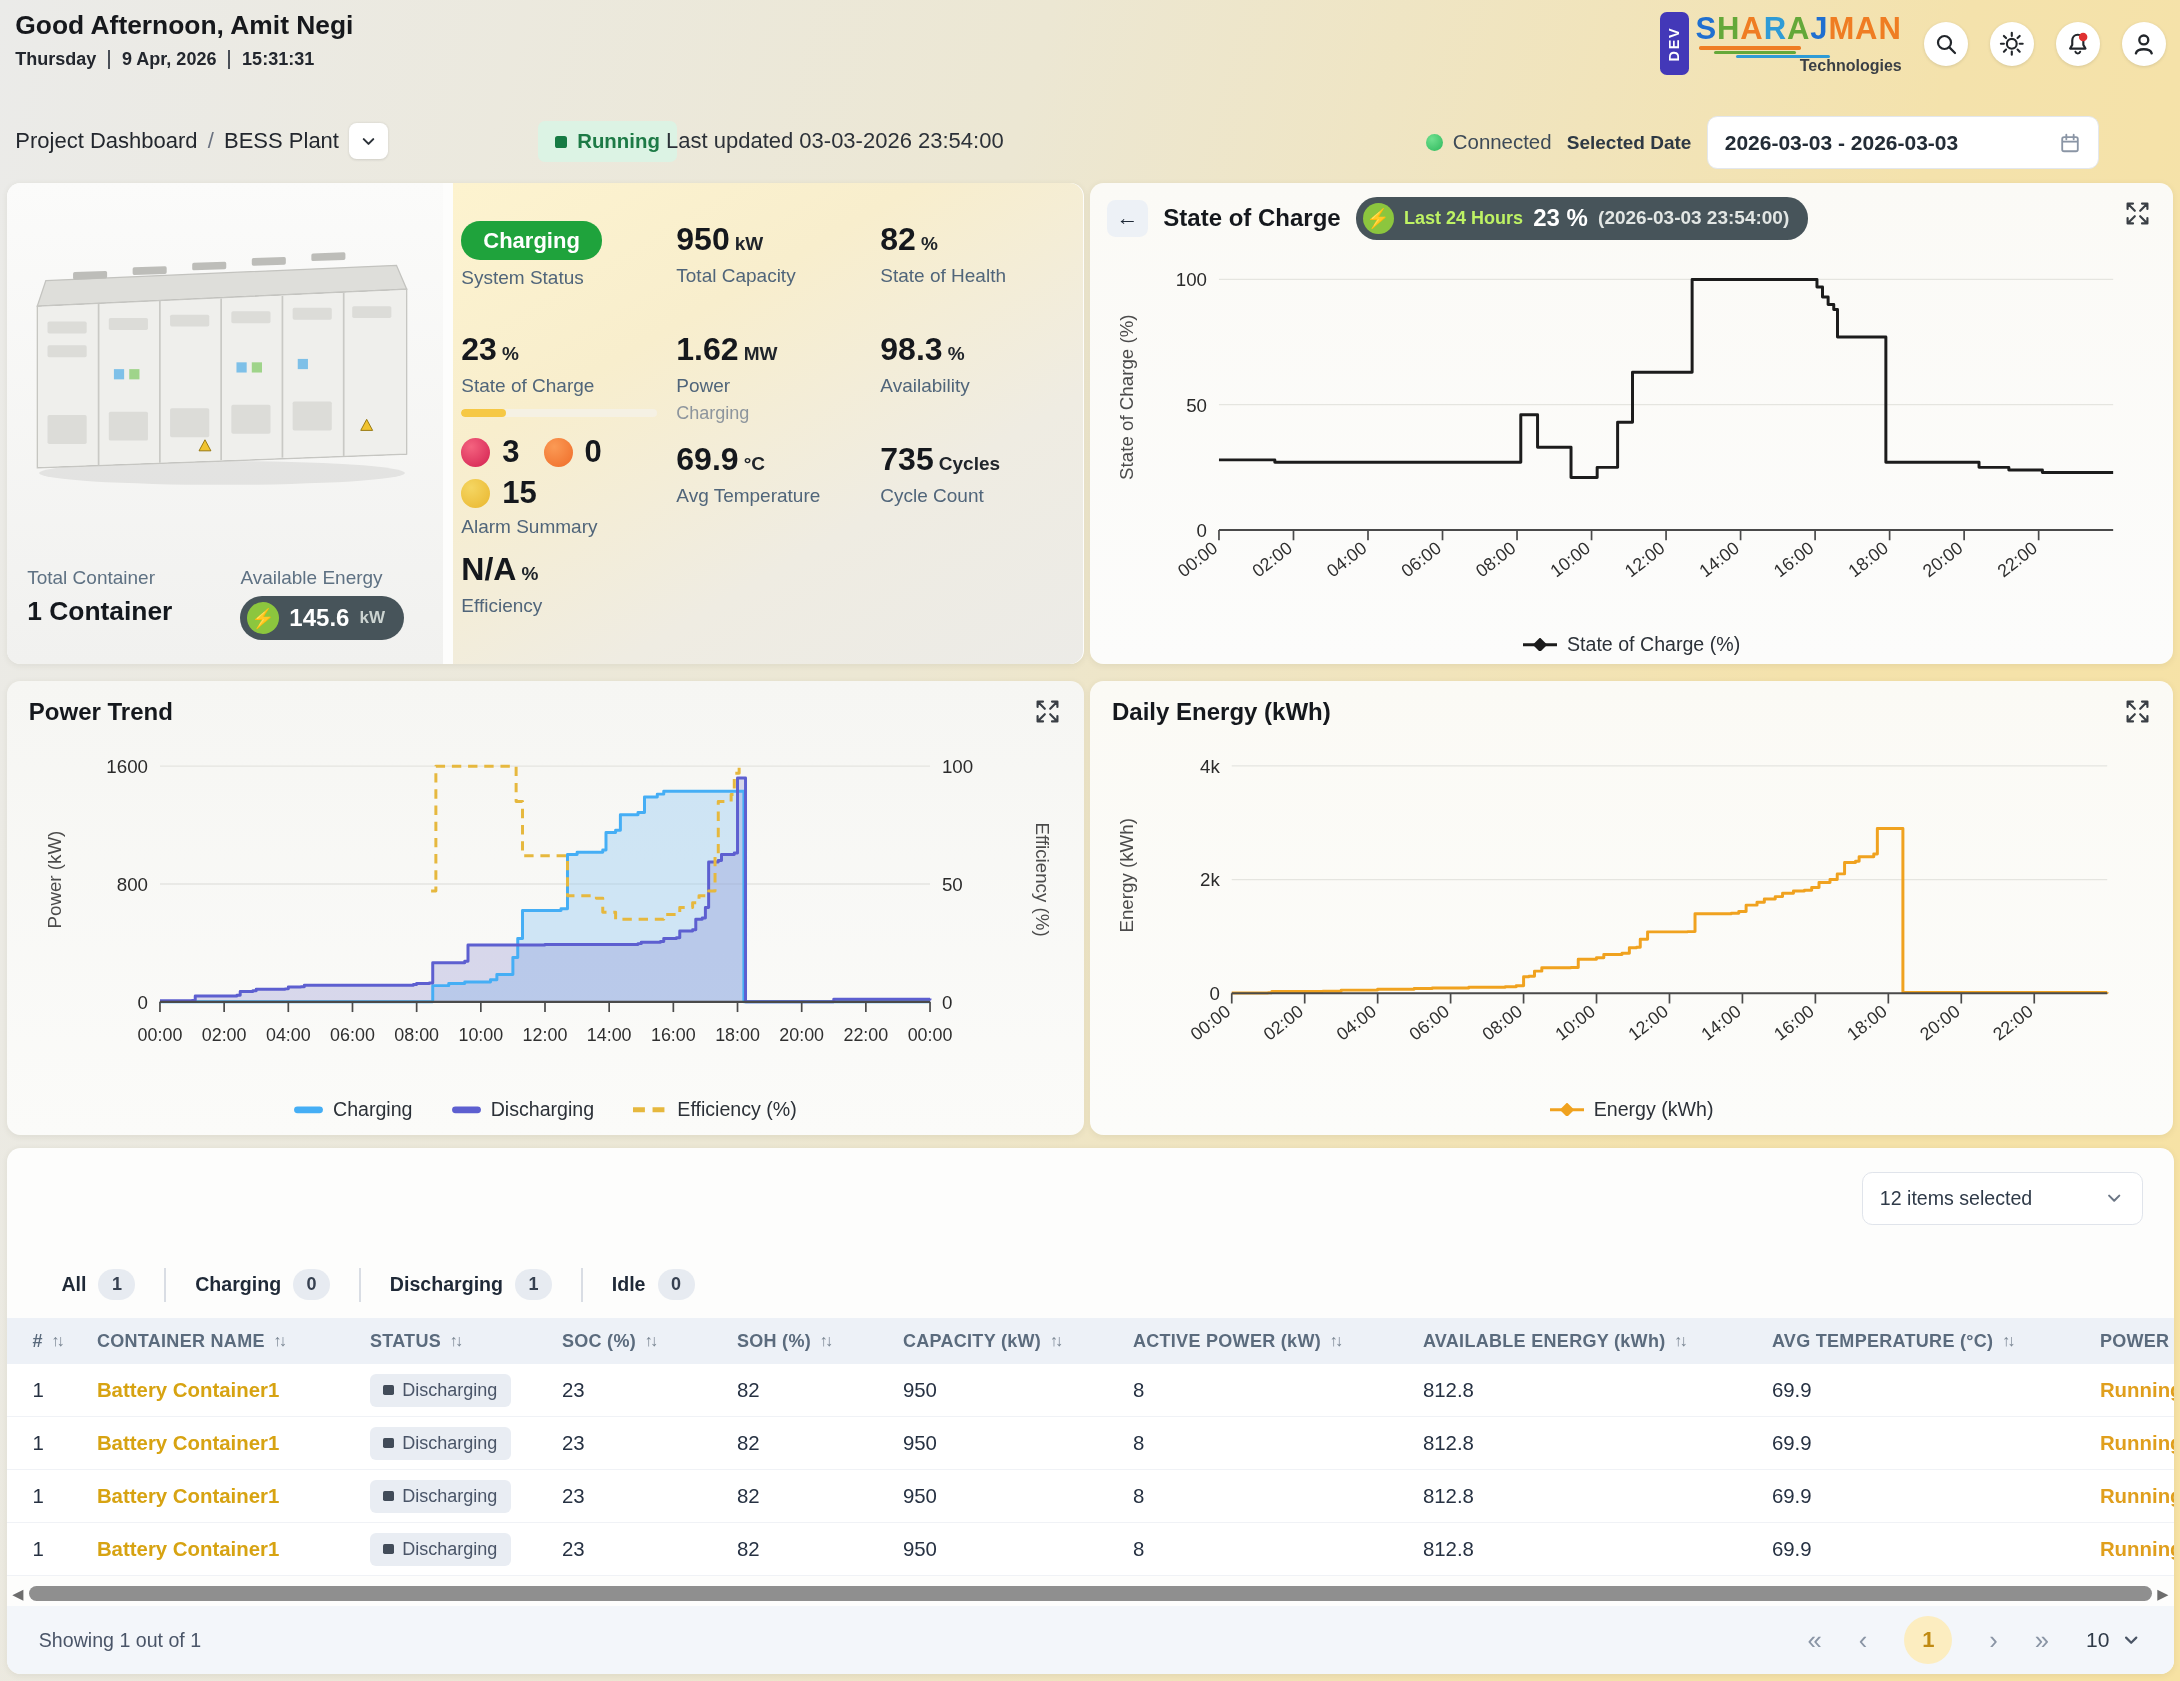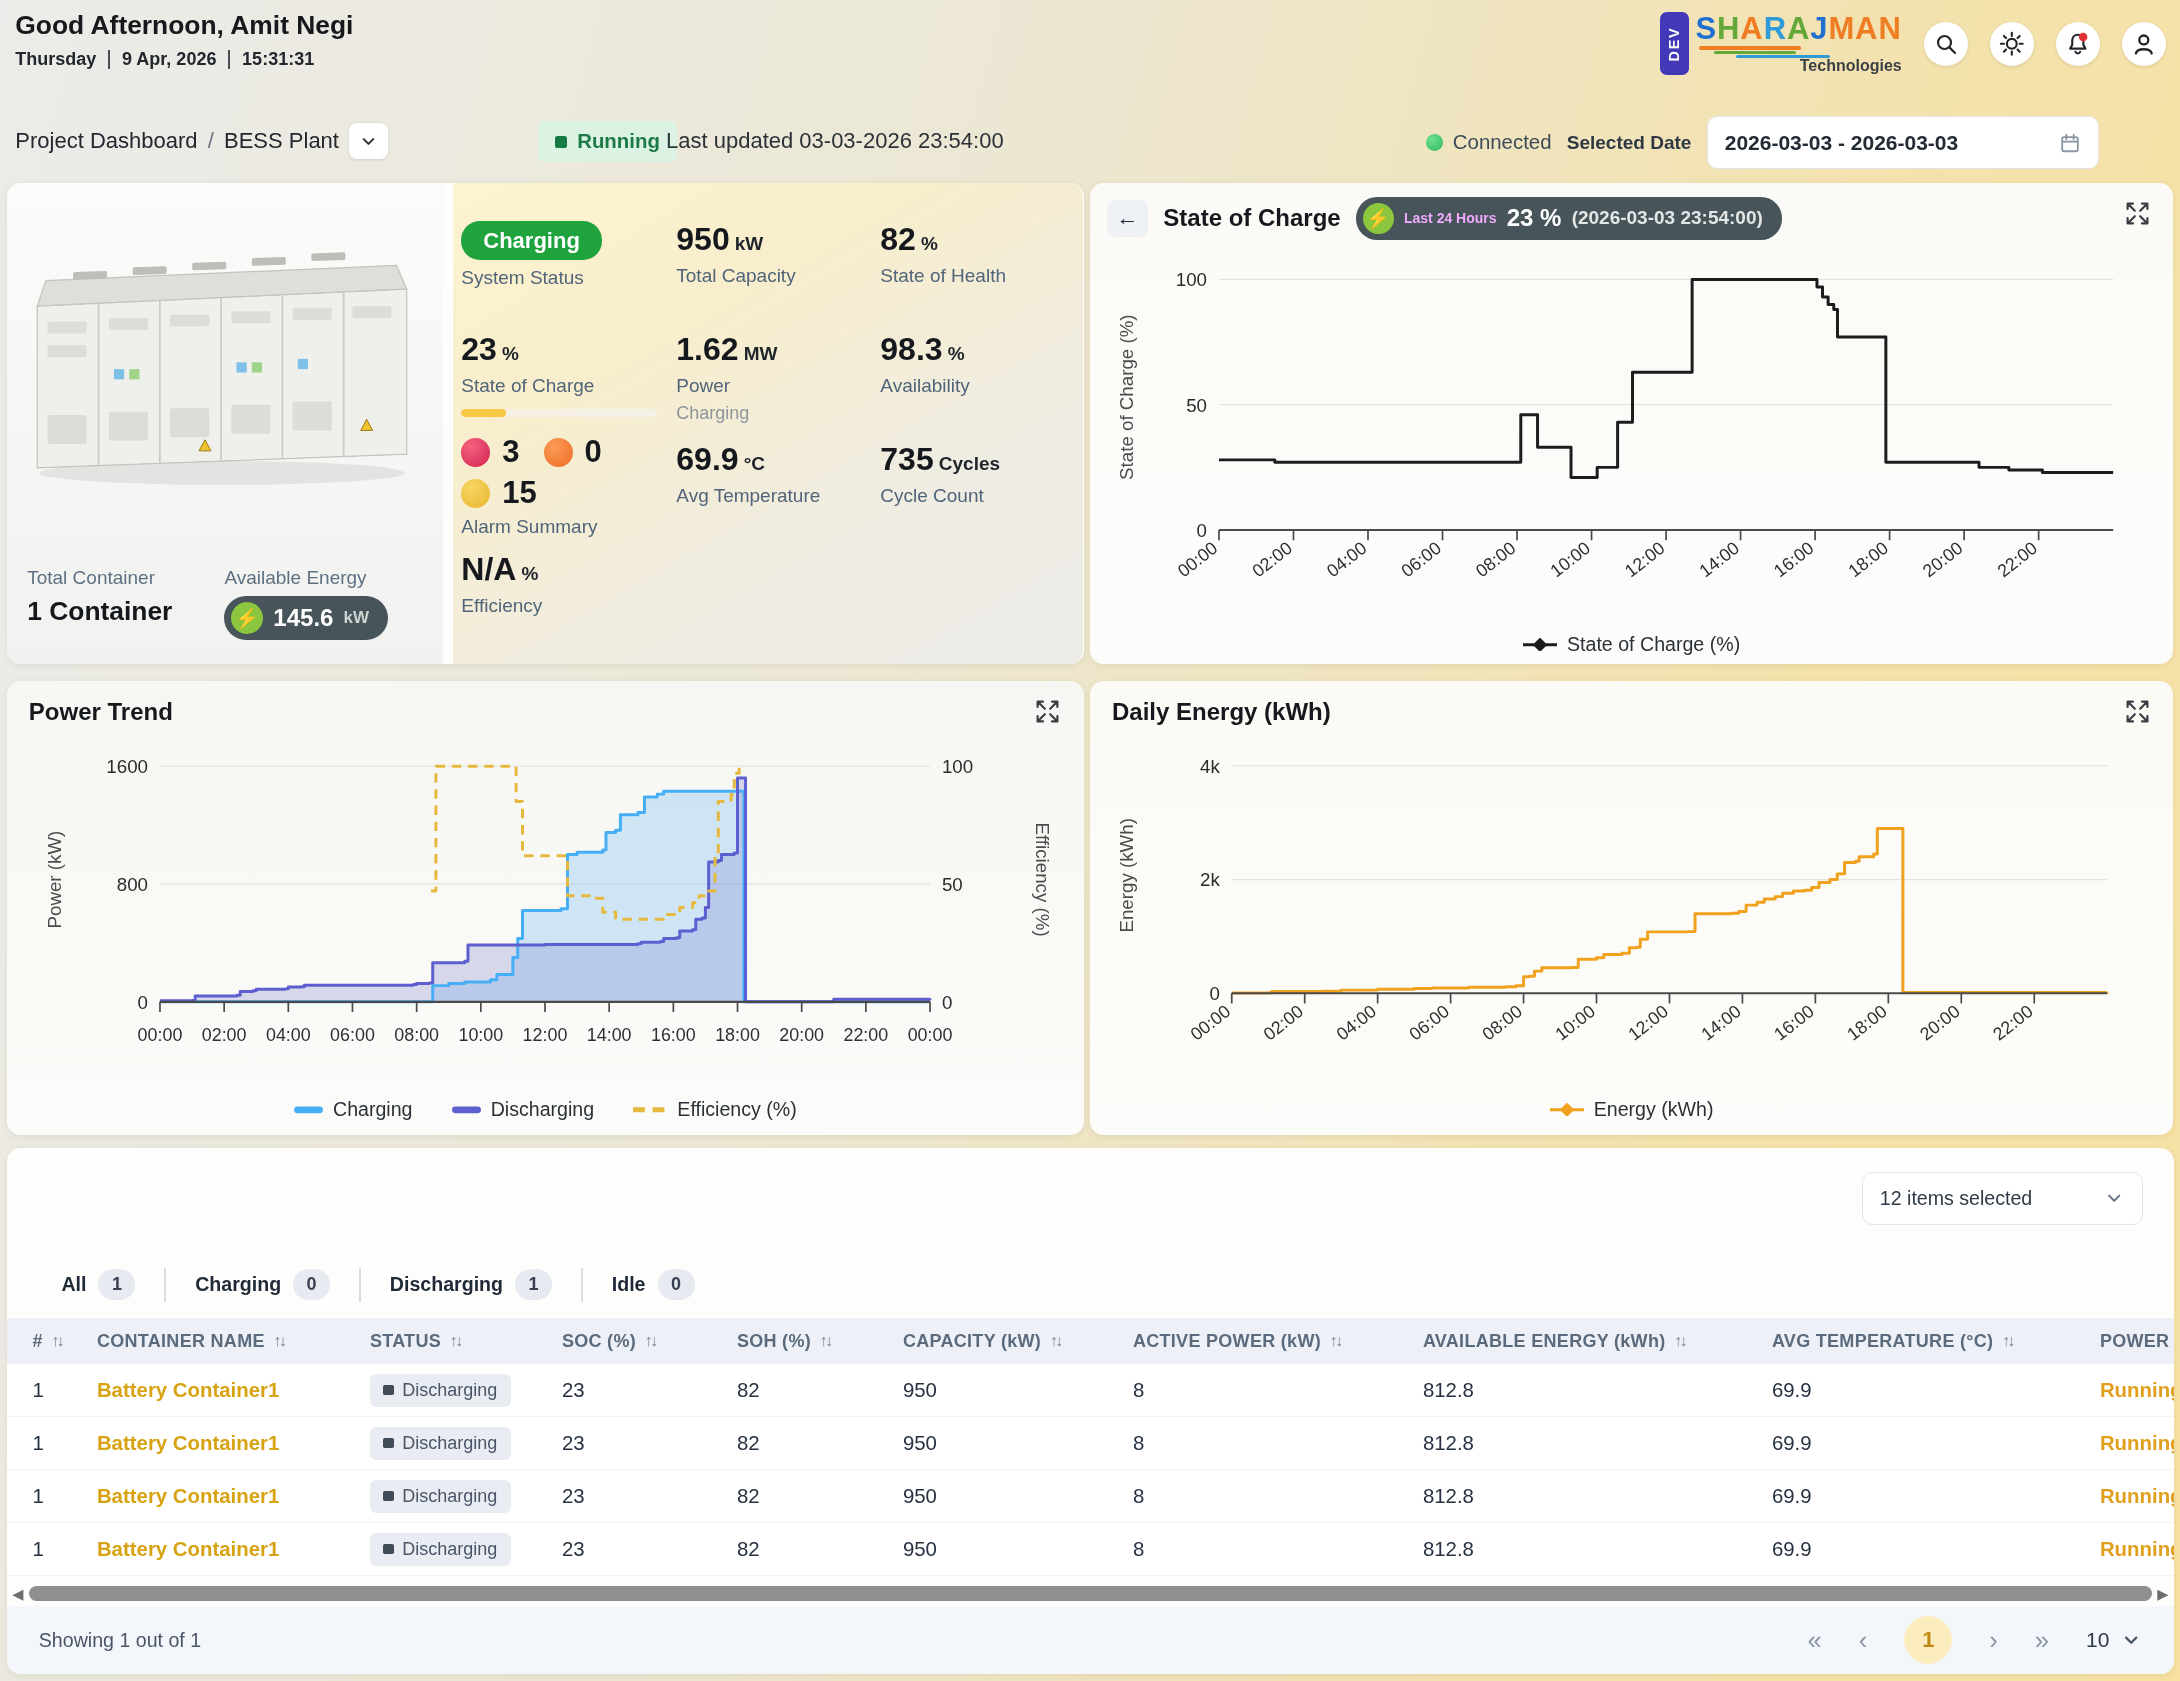--- a/index.html
+++ b/index.html
@@ -35,21 +35,21 @@
   .runbadge i { width:12px; height:12px; background:#167a43; border-radius:2.6px; }
   .lastupd { position:absolute; left:666px; top:17px; font-size:22px; color:#2c3138; }
   .tb-right { position:absolute; right:15.3px; top:5.1px; display:flex; align-items:center; gap:15.3px; }
   .conn { display:flex; align-items:center; gap:10.2px; font-size:20.4px; color:#3d4a57; }
   .conn i { width:17px; height:17px; border-radius:50%; background:radial-gradient(circle at 35% 30%,#6fe08f,#2db85c); }
   .seldate { font-size:19px; font-weight:bold; color:#2e3944; }
   .datebox { width:392px; height:53px; background:#fff; border:1.7px solid #e3e7ed; border-radius:10.2px; display:flex; align-items:center; justify-content:space-between; padding:0 17px; font-size:21px; font-weight:600; color:#232c36;}
 
   
   .imgpane { position:absolute; left:0; top:0; width:436px; height:481px; background:linear-gradient(180deg,#fbfbfa,#f1f1ef); border-radius:13.6px 0 0 13.6px; }
-  .bottinfo { position:absolute; left:20.4px; bottom:24px; display:flex; gap:52px; }
+  .bottinfo { position:absolute; left:20.4px; bottom:24px; display:flex; gap:68px; }
   .binfo .lab { font-size:19px; color:#5e7183; }
   .binfo .bval { font-size:26.4px; font-weight:bold; color:#14181d; margin-top:6.8px; }
   .energypill { margin-top:6.8px; height:44px; background:#47545a; border-radius:22px; display:inline-flex; align-items:center; gap:10.2px; padding:0 19px 0 6.8px; }
   .boltcirc { width:32px; height:32px; border-radius:50%; background:#8cc63e; display:flex; align-items:center; justify-content:center; font-size:19px; color:#111; }
   .energypill b { color:#fff; font-size:24px; }
   .energypill span.u { color:#ccd4d1; font-size:17px; font-weight:600; }
   .statgrid { position:absolute; left:446px; top:0; width:630px; height:481px; border-radius:0 13.6px 13.6px 0;
     background:linear-gradient(150deg,#fdf3cf 0%,#f8eecd 32%,#efece2 68%,#ecebe7 100%);
     display:grid; grid-template-columns:215px 204px 211px; grid-template-rows:repeat(4,110px); padding:31px 0 0 8.5px; }
   .stat { padding-top:6.8px; }
@@ -67,21 +67,21 @@
   .adot.y { background:radial-gradient(circle at 35% 30%,#f5d662,#e9b62e); }
   .anum { font-size:31px; font-weight:bold; color:#15181d; }
 
   
   .panel-title { position:absolute; left:22px; top:17px; font-size:24px; font-weight:bold; color:#15181d; }
   .expand { position:absolute; right:20.4px; top:17px; width:29px; height:29px; }
   .soc-head { position:absolute; left:17px; top:13.6px; display:flex; align-items:center; gap:15.3px; }
   .backbtn { width:41px; height:37px; border-radius:8.5px; background:#edf1f6; display:flex; align-items:center; justify-content:center; font-size:22px; color:#1f2937; }
   .soc-title { font-size:24px; font-weight:bold; }
   .darkpill { height:43px; background:#47545a; border-radius:21px; display:flex; align-items:center; gap:10.2px; padding:0 19px 0 6.8px; }
-  .darkpill .t1 { color:#f0abfc; font-size:14px; font-weight:600; }
+  .darkpill .t1 { color:#bef264; font-size:18px; font-weight:600; }
   .darkpill .t2 { color:#fff; font-size:24px; font-weight:bold; }
   .darkpill .t3 { color:#e2e6e4; font-size:19px; font-weight:600;}
   .chartbox { position:absolute; }
   .legendrow { position:absolute; width:100%; display:flex; justify-content:center; gap:39px; align-items:center; }
   .legitem { display:flex; align-items:center; gap:10.2px; font-size:19.6px; color:#2c3138; }
 
   
   .searchrow { position:absolute; right:31px; top:24px; display:flex; gap:15.3px; }
   .searchbox { width:392px; height:53px; border:1.7px solid #e0e4eb; border-radius:10.2px; background:#fff; display:flex; align-items:center; padding:0 15.3px; gap:12px; }
   .searchbox input { border:none; outline:none; font-size:20.4px; color:#2f3a48; width:100%; font-family:"Liberation Sans",sans-serif; background:transparent;}

